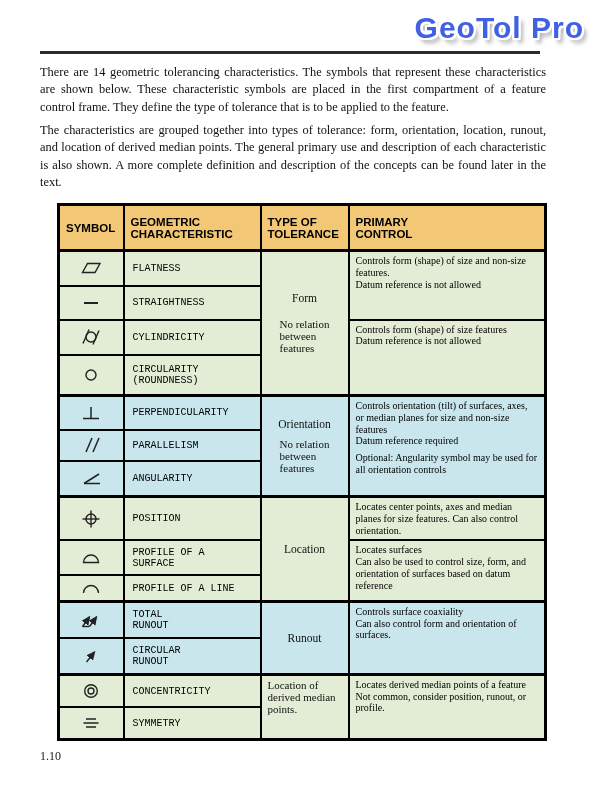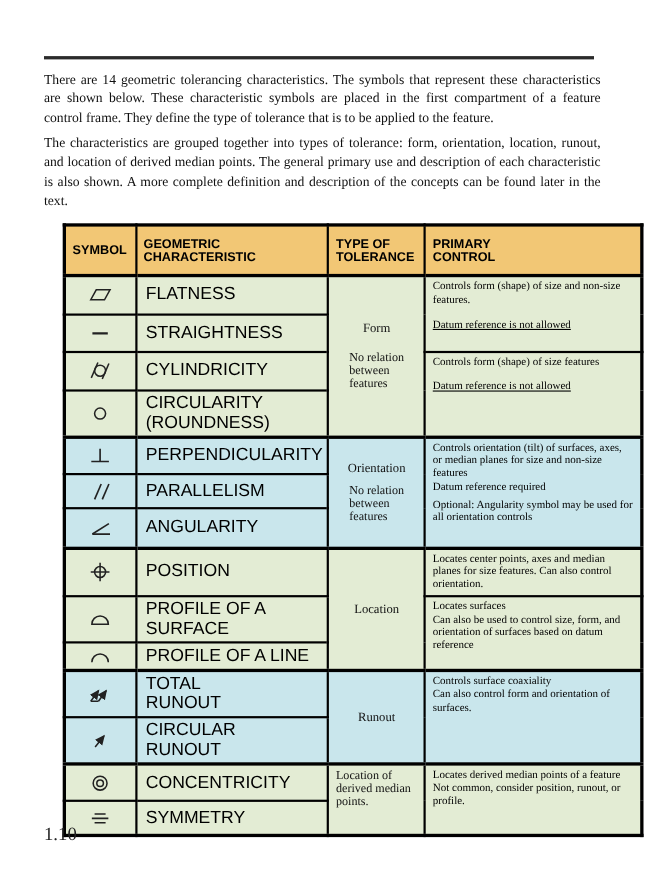--- a/index.html
+++ b/index.html
@@ -44,50 +44,51 @@
   table.gdt th, table.gdt td { border:2px solid #000; }
   table.gdt thead th {
     background:#f2c775; border-bottom:3px solid #000;
     font-family:"Liberation Sans", sans-serif; font-size:11.5px;
     text-align:left; padding:4px 6px; white-space:pre-line; color:#000;
     vertical-align:middle;
   }
   tr.group-start td { border-top:3px solid #000; }
   td.sym { text-align:center; vertical-align:middle; }
   td.char {
-    font-family:Liberation Sans, sans-serif; font-size:16px;
+    font-family:Liberation Mono, monospace; font-size:10px;
     padding:2px 4px 2px 8px; vertical-align:middle; white-space:pre-line;
     color:#000;
   }
   td.type {
     text-align:center; vertical-align:middle; font-size:11.5px; padding:2px;
   }
   td.type .type-label { display:block; margin-bottom:14px; }
   td.type .type-label.solo { margin-bottom:0; }
   td.type .type-note { display:inline-block; text-align:left;
     white-space:pre-line; font-size:11px; }
   td.type-dmp {
     text-align:left; vertical-align:top; font-size:11px; padding:3px 6px;
   }
   td.ctrl { vertical-align:top; font-size:10px; line-height:1.18;
     padding:3px 6px; color:#000; }
-  td.ctrl .gap { margin-top:11px;text-decoration:underline; }
+  td.ctrl .gap { margin-top:0; }
   td.ctrl .gap-sm { margin-top:5px; }
   td.ctrl .italic { }
   .bg-green { background:#e3ecd4; }
   .bg-blue  { background:#c9e6ec; }
   .icon svg { display:block; margin:0 auto; }
-  .page-number { position:absolute; left:40px; top:749px; font-size:17px;
+  .page-number { position:absolute; left:40px; top:749px; font-size:12px;
     color:#222; }
 </style>
 </head>
 <body>
 
 <div class="page">
 
+  <div class="logo">GeoTol Pro</div>
   <div class="title-rule"></div>
 
   <div class="para para1">There are 14 geometric tolerancing characteristics. The symbols that represent these characteristics are shown below. These characteristic symbols are placed in the first compartment of a feature control frame. They define the type of tolerance that is to be applied to the feature.</div>
   <div class="para para2">The characteristics are grouped together into types of tolerance: form, orientation, location, runout, and location of derived median points. The general primary use and description of each characteristic is also shown.  A more complete definition and description of the concepts can be found later in the text.</div>
 
   <table class="gdt">
     <colgroup>
       <col class="c-sym">
         <col class="c-char">
         <col class="c-type">

